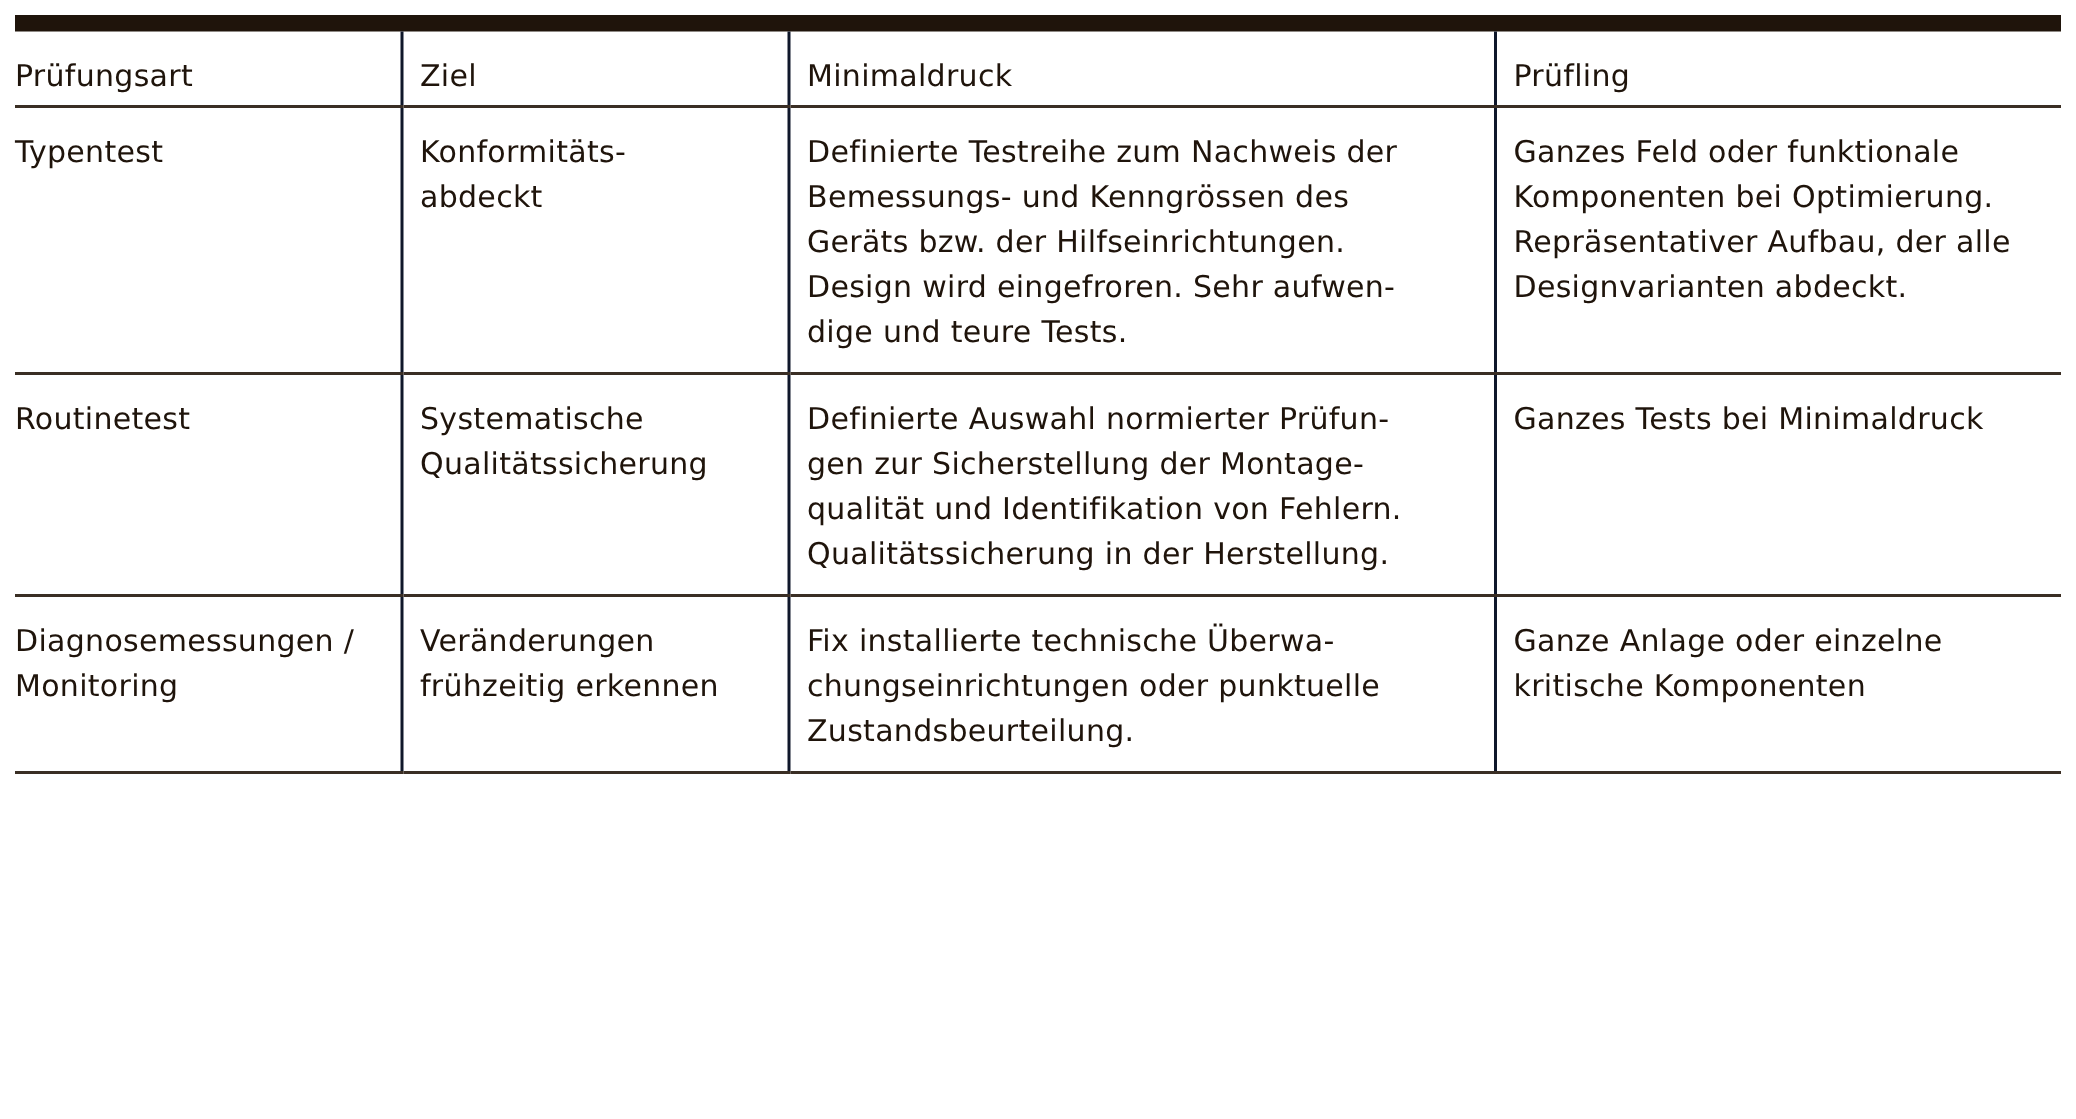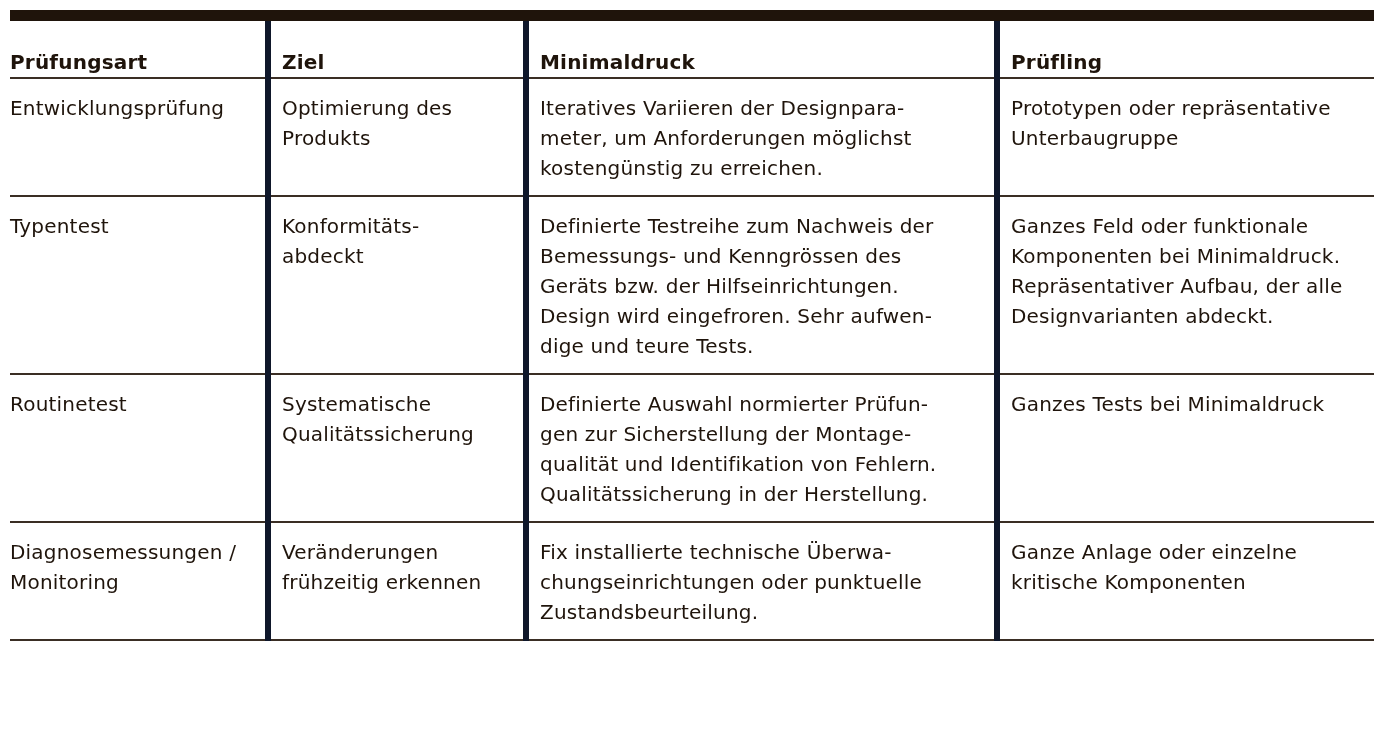--- a/index.html
+++ b/index.html
@@ -2,23 +2,23 @@
 <html><head>
 <meta charset="utf-8">
 <style>
   html,body{margin:0;padding:0;background:#fff;}
   body{width:1384px;height:746px;position:relative;overflow:hidden;
        font-family:"DejaVu Sans","Liberation Sans",sans-serif;color:#1f140b;}
   .topbar{position:absolute;left:10px;top:10px;width:1364px;height:11px;background:#1f140b;}
   table{position:absolute;left:10px;top:21px;width:1364px;border-collapse:collapse;table-layout:fixed;}
   col.c1{width:258px;} col.c2{width:258px;} col.c3{width:471px;} col.c4{width:377px;}
   th,td{vertical-align:top;text-align:left;padding:0 10px 0 11px;font-size:20px;line-height:30px;
-        border-left:6px solid #0f172a;white-space:pre-line;letter-spacing:0.2px;}
+        border-left:2px solid #0f172a;white-space:pre-line;letter-spacing:0.2px;}
   th:first-child,td:first-child{border-left:none;padding-left:0;}
-  th{font-weight:bold;height:50px;padding-top:26px;box-sizing:border-box;border-bottom:2px solid #3a2e24;line-height:30px;}
+  th{font-weight:normal;height:50px;padding-top:14px;box-sizing:border-box;border-bottom:2px solid #3a2e24;line-height:30px;}
   td{padding-top:14px;padding-bottom:12px;border-bottom:2px solid #3a2e24;font-weight:normal;}
   tr.r1 td{height:114px;box-sizing:border-box;}
   tr.r2 td{height:175px;box-sizing:border-box;}
   tr.r3 td{height:145px;box-sizing:border-box;}
   tr.r4 td{height:114px;box-sizing:border-box;}
   tr.r5 td{height:114px;box-sizing:border-box;}
 </style>
 </head>
 <body>
 
@@ -33,41 +33,31 @@
     </colgroup>
   <thead>
     <tr>
       <th>Prüfungsart</th>
       <th>Ziel</th>
       <th>Minimaldruck</th>
       <th>Prüfling</th>
     </tr>
   </thead>
   <tbody>
-    <tr class="r1">
-      <td>Entwicklungsprüfung</td>
-      <td>Optimierung des
-Produkts</td>
-      <td>Iteratives Variieren der Designpara-
-meter, um Anforderungen möglichst
-kostengünstig zu erreichen.</td>
-      <td>Prototypen oder repräsentative
-Unterbaugruppe</td>
-    </tr>
     <tr class="r2">
       <td>Typentest</td>
       <td>Konformitäts-
 abdeckt</td>
       <td>Definierte Testreihe zum Nachweis der
 Bemessungs- und Kenngrössen des
 Geräts bzw. der Hilfseinrichtungen.
 Design wird eingefroren. Sehr aufwen-
 dige und teure Tests.</td>
       <td>Ganzes Feld oder funktionale
-Komponenten bei Minimaldruck.
+Komponenten bei Optimierung.
 Repräsentativer Aufbau, der alle
 Designvarianten abdeckt.</td>
     </tr>
     <tr class="r3">
       <td>Routinetest</td>
       <td>Systematische
 Qualitätssicherung</td>
       <td>Definierte Auswahl normierter Prüfun-
 gen zur Sicherstellung der Montage-
 qualität und Identifikation von Fehlern.

